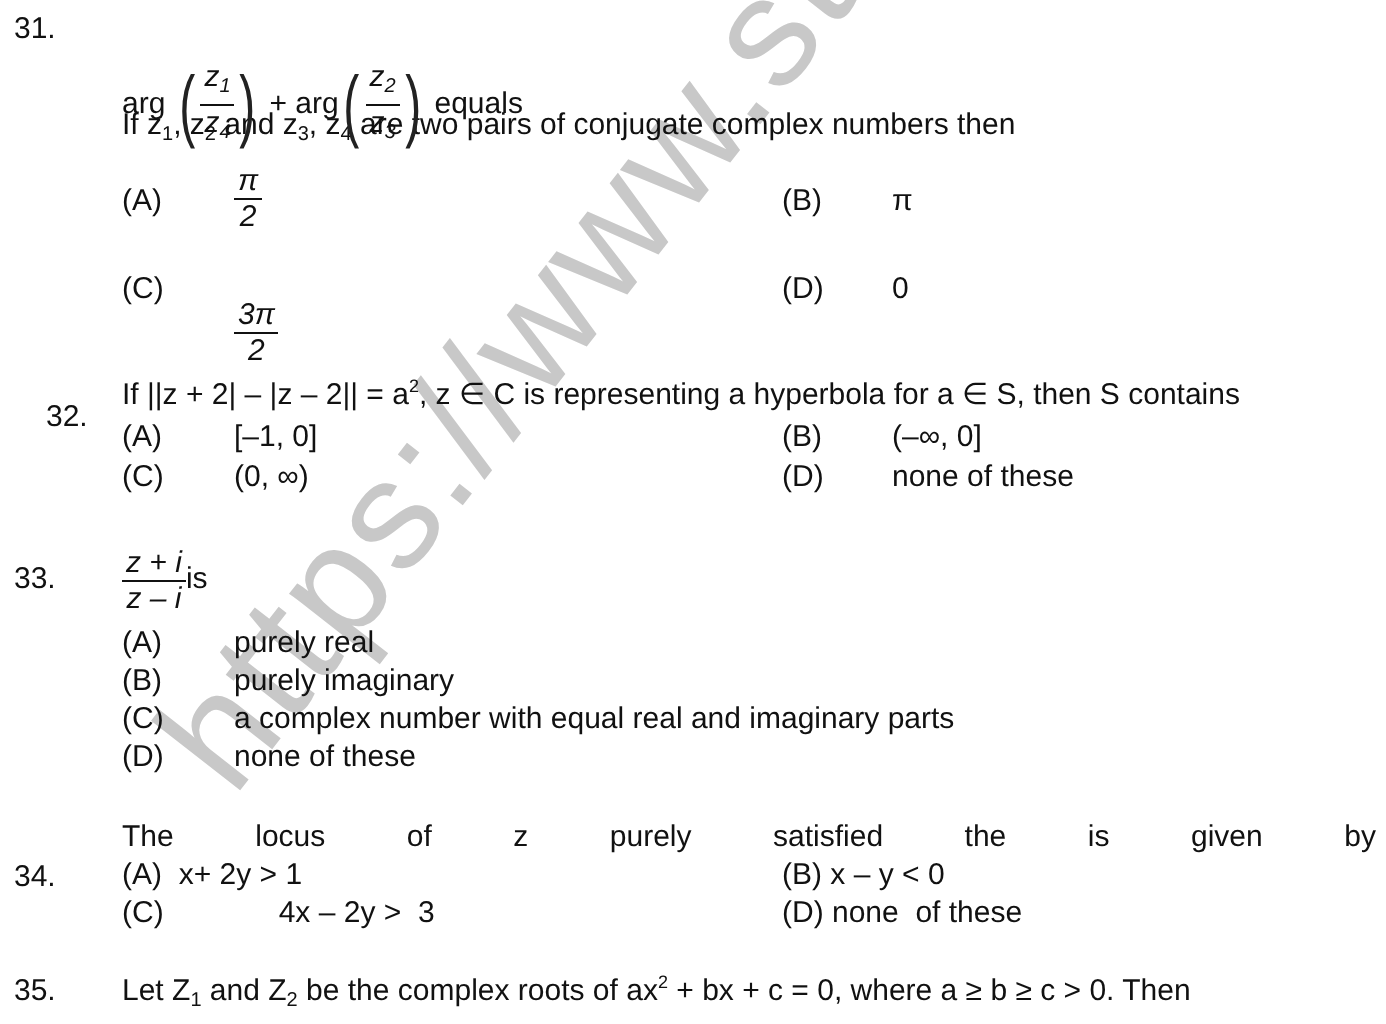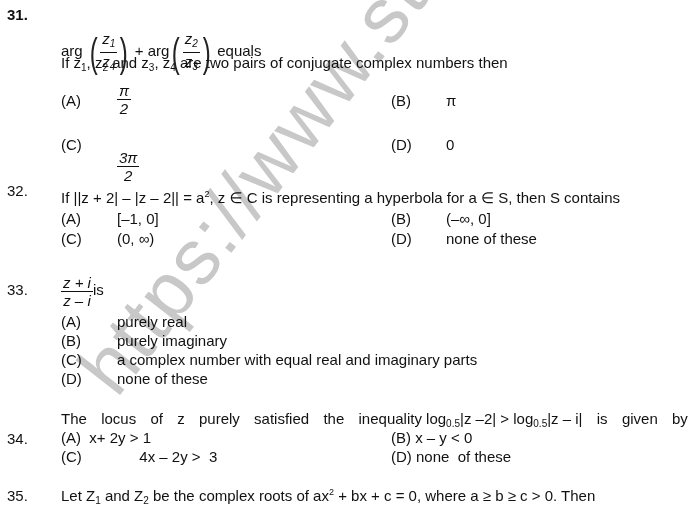--- a/index.html
+++ b/index.html
@@ -23,21 +23,21 @@
     sup { font-size: 9px; vertical-align: 6px; line-height: 0; }
     .paren { display: inline-block; font-size: 40px; font-weight: 100; line-height: 40px; vertical-align: middle; transform: scaleX(0.6); color: #222; }
     .justify { display: flex; justify-content: space-between; width: 630px; }
   </style>
 </head>
 <body>
 
 <div class="watermark">https://www.stu</div>
 
 <div>
-  <div class="abs qnum" style="top:6px;font-weight:bold;">31.</div>
+  <div class="abs qnum" style="top:6px;">31.</div>
   <div class="abs" style="left:61px; top:6px;margin-top:48px;">
     <span>If z</span><sub>1</sub>, z<sub>2</sub>
     <span>and</span>
     z<sub>3</sub>, z<sub>4</sub>
     <span>are two pairs of conjugate complex numbers then</span>
   </div>
   <div class="abs" style="left:61px; top:30px; line-height:40px; height:40px;">
     <span>arg</span>
     <span class="paren">(</span><span class="frac">
         <span class="num"><span>z</span><sub>1</sub></span>
@@ -63,21 +63,21 @@
     <span class="frac">
         <span class="num">3π</span>
         <span class="den">2</span>
       </span>
   </div>
   <div class="abs" style="left:391px; top:136px;">(D)</div>
   <div class="abs" style="left:446px; top:136px;">0</div>
 </div>
 
 <div>
-  <div class="abs qnum" style="top:182px;">32.</div>
+  <div class="abs qnum" style="top:200px;margin-left:16px;">32.</div>
   <div class="abs" style="left:61px; top:189px;">
     <span>If ||z + 2| – |z – 2|| = a</span><sup>2</sup><span>, z ∈ C is representing a hyperbola for a ∈ S, then S contains</span>
   </div>
   <div class="abs" style="left:61px; top:210px;">(A)</div>
   <div class="abs" style="left:117px; top:210px;">[–1, 0]</div>
   <div class="abs" style="left:391px; top:210px;">(B)</div>
   <div class="abs" style="left:446px; top:210px;">(–∞, 0]</div>
   <div class="abs" style="left:61px; top:230px;">(C)</div>
   <div class="abs" style="left:117px; top:230px;">(0, ∞)</div>
   <div class="abs" style="left:391px; top:230px;">(D)</div>
@@ -105,21 +105,20 @@
 <div>
   <div class="abs qnum" style="top:430px;">34.</div>
   <div class="abs justify" style="left:61px; top:410px; width:627px;">
     <span>The</span>
     <span>locus</span>
     <span>of</span>
     <span>z</span>
     <span>purely</span>
     <span>satisfied</span>
     <span>the</span>
-    <span><span>inequality</span> <span>log</span><sub>0.5</sub><span>|z –2| &gt;</span> <span>log</span><sub>0.5</sub><span>|z – i|</span></span>
     <span>is</span>
     <span>given</span>
     <span>by</span>
   </div>
   <div class="abs" style="left:61px; top:429px;">
     <span>(A)</span>&nbsp;&nbsp;<span>x+ 2y &gt; 1</span>
   </div>
   <div class="abs" style="left:391px; top:429px;">
     <span>(B)</span> <span>x – y &lt; 0</span>
   </div>

